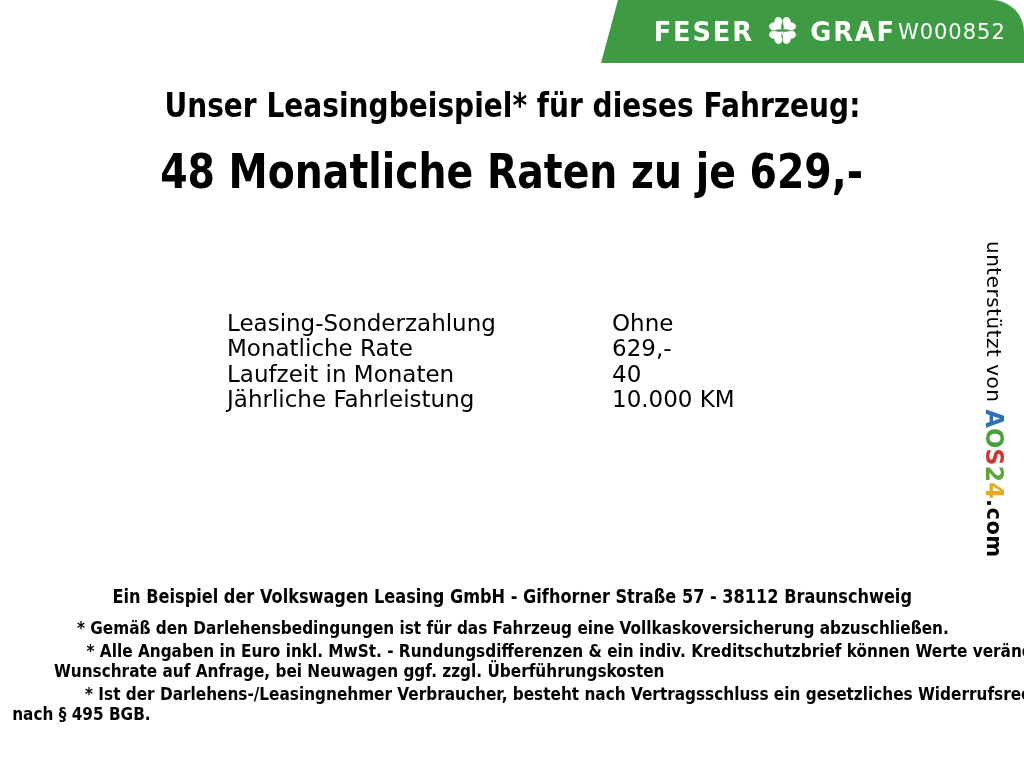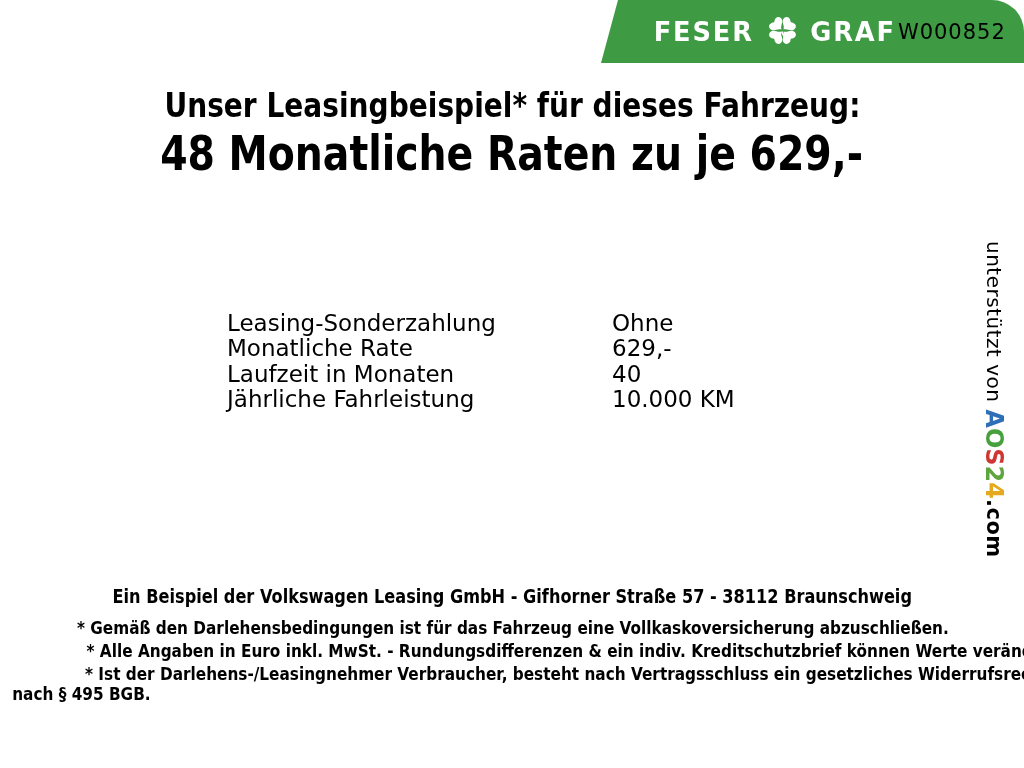--- a/index.html
+++ b/index.html
@@ -15,26 +15,26 @@
     display:flex; align-items:center;
     padding-left:50px; padding-right:38px; box-sizing:border-box;
     justify-content:space-between;
   }
   .logo { display:flex; align-items:center; gap:9px; }
   .brand {
     color:#fff; font-weight:bold; font-size:27px; letter-spacing:2px;
     display:inline-block; transform:scaleX(0.95); transform-origin:center;
   }
   .clover { width:33px; height:33px; margin-top:-2px; }
-  .vehicle-id { color:#000000; font-size:21px; letter-spacing:1px; }
+  .vehicle-id { color:#ffffff; font-size:21px; letter-spacing:1px; }
 
   
   .headline { position:absolute; top:86px; left:0; width:1024px; text-align:center;font-weight:bold; }
   .headline-sub  { font-size:33px; line-height:40px; white-space:nowrap; }
-  .headline-main { font-size:48px; line-height:50px; white-space:nowrap; margin-top:2px; }
+  .headline-main { font-size:48px; line-height:50px; white-space:nowrap; margin-top:20px; }
   .cond  { display:inline-block; transform:scaleX(0.85); transform-origin:center; }
   .cond2 { display:inline-block; transform:scaleX(0.82); transform-origin:center; }
 
   
   .specs { position:absolute; left:227px; top:311px; font-size:23px; line-height:25.4px; }
   .spec-row  { white-space:nowrap; }
   .spec-label{ display:inline-block; width:385px; }
   .spec-value{ display:inline-block; }
 
   
@@ -120,20 +120,23 @@
     <span class="cond">Ein Beispiel der Volkswagen Leasing GmbH - Gifhorner Straße 57 - 38112 Braunschweig</span>
   </div>
 
   <div class="fine-print">
     <div class="fine-print-line">
       <span class="cond">* Gemäß den Darlehensbedingungen ist für das Fahrzeug eine Vollkaskoversicherung abzuschließen.</span>
     </div>
     <div class="fine-print-line para-gap">
       <span class="cond">* Alle Angaben in Euro inkl. MwSt. - Rundungsdifferenzen &amp; ein indiv. Kreditschutzbrief können Werte verändern.</span>
     </div>
+    <div class="fine-print-line">
+      <span class="cond">Wunschrate auf Anfrage, bei Neuwagen ggf. zzgl. Überführungskosten</span>
+    </div>
     <div class="fine-print-line para-gap">
       <span class="cond">* Ist der Darlehens-/Leasingnehmer Verbraucher, besteht nach Vertragsschluss ein gesetzliches Widerrufsrecht</span>
     </div>
     <div class="fine-print-line">
       <span class="cond">nach § 495 BGB.</span>
     </div>
   </div>
 
 </div>
 

